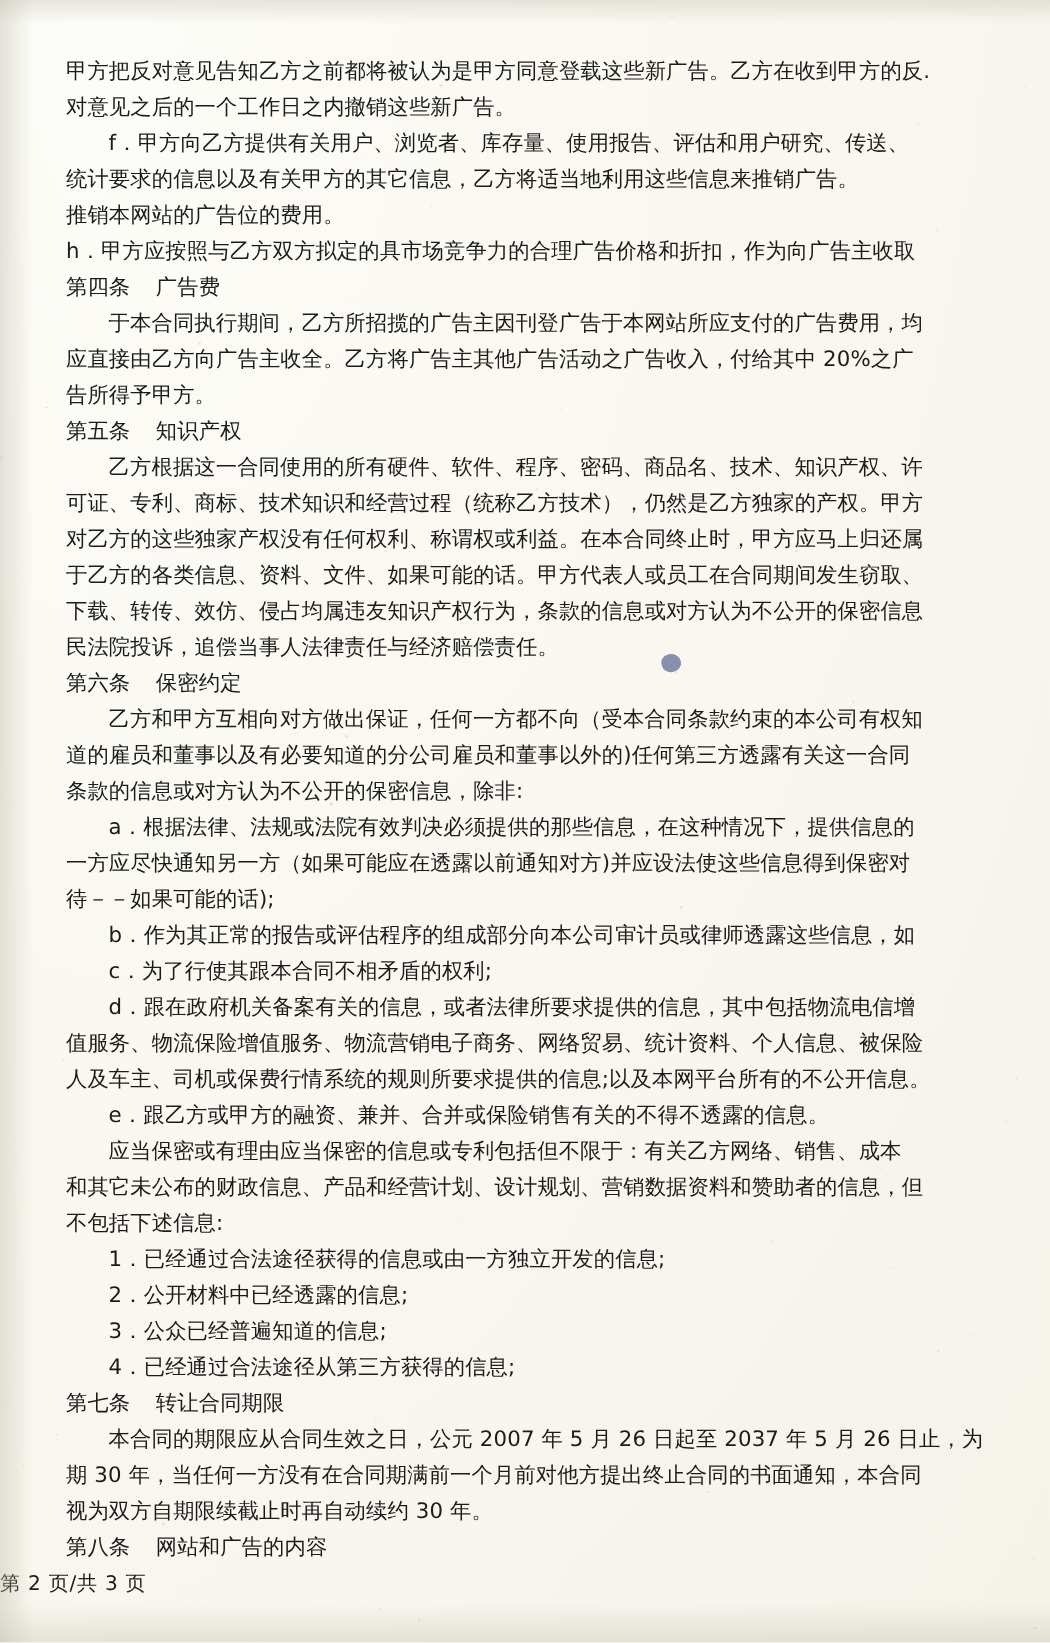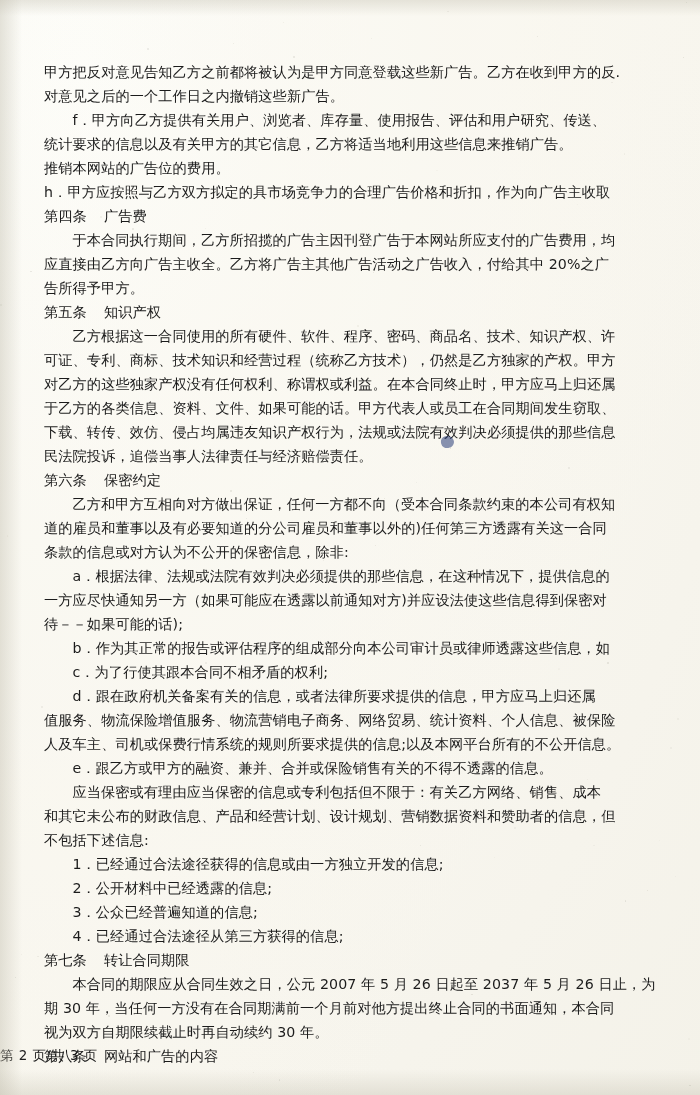--- a/index.html
+++ b/index.html
@@ -24,21 +24,20 @@
       radial-gradient(ellipse at 12% 6%, #fdfdf9 0%, #f8f6ef 55%, #f4f2e9 100%);
   }
   .sheet {
     position: absolute;
     left: 0;
     top: 0;
     width: 700px;
     height: 1072px;
     padding: 37px 40px 0 44px;
     box-sizing: border-box;
-    margin-top: 24px;
   }
   .doc-body {
     font-size: 14.2px;
     line-height: 1.62;
     letter-spacing: 0.1px;
     text-align: justify;
     text-justify: inter-ideograph;
   }
   p {
     margin: 0 0 1px 0;
@@ -124,39 +123,39 @@
     <p class="ind1">应直接由乙方向广告主收全。乙方将广告主其他广告活动之广告收入，付给其中 20%之广</p>
     <p class="ind1">告所得予甲方。</p>
 
     <p class="heading">
       <span class="num">第五条</span><span>知识产权</span>
     </p>
     <p class="ind2">乙方根据这一合同使用的所有硬件、软件、程序、密码、商品名、技术、知识产权、许</p>
     <p class="ind1">可证、专利、商标、技术知识和经营过程（统称乙方技术），仍然是乙方独家的产权。甲方</p>
     <p class="ind1">对乙方的这些独家产权没有任何权利、称谓权或利益。在本合同终止时，甲方应马上归还属</p>
     <p class="ind1">于乙方的各类信息、资料、文件、如果可能的话。甲方代表人或员工在合同期间发生窃取、</p>
-    <p class="ind1">下载、转传、效仿、侵占均属违友知识产权行为，法规或法院有效判决必须提供的那些信息</p>
+    <p class="ind1">下载、转传、效仿、侵占均属违友知识产权行为，条款的信息或对方认为不公开的保密信息</p>
     <p class="ind1">民法院投诉，追偿当事人法律责任与经济赔偿责任。</p>
 
     <p class="heading">
       <span class="num">第六条</span><span>保密约定</span>
     </p>
     <p class="ind2">乙方和甲方互相向对方做出保证，任何一方都不向（受本合同条款约束的本公司有权知</p>
     <p class="ind1">道的雇员和董事以及有必要知道的分公司雇员和董事以外的)任何第三方透露有关这一合同</p>
     <p class="ind1">条款的信息或对方认为不公开的保密信息，除非:</p>
 
     <p class="ind2">a．根据法律、法规或法院有效判决必须提供的那些信息，在这种情况下，提供信息的</p>
     <p class="ind1">一方应尽快通知另一方（如果可能应在透露以前通知对方)并应设法使这些信息得到保密对</p>
     <p class="ind1">待－－如果可能的话);</p>
 
     <p class="ind2">b．作为其正常的报告或评估程序的组成部分向本公司审计员或律师透露这些信息，如</p>
 
     <p class="ind2">c．为了行使其跟本合同不相矛盾的权利;</p>
 
-    <p class="ind2">d．跟在政府机关备案有关的信息，或者法律所要求提供的信息，甲方应马上归还属</p>
+    <p class="ind2">d．跟在政府机关备案有关的信息，或者法律所要求提供的信息，其中包括物流电信增</p>
     <p class="ind1">值服务、物流保险增值服务、物流营销电子商务、网络贸易、统计资料、个人信息、被保险</p>
     <p class="ind1">人及车主、司机或保费行情系统的规则所要求提供的信息;以及本网平台所有的不公开信息。</p>
 
     <p class="ind2">e．跟乙方或甲方的融资、兼并、合并或保险销售有关的不得不透露的信息。</p>
 
     <p class="ind2">应当保密或有理由应当保密的信息或专利包括但不限于：有关乙方网络、销售、成本</p>
     <p class="ind1">和其它未公布的财政信息、产品和经营计划、设计规划、营销数据资料和赞助者的信息，但</p>
     <p class="ind1">不包括下述信息:</p>
 
     <p class="numbered">1．已经通过合法途径获得的信息或由一方独立开发的信息;</p>

